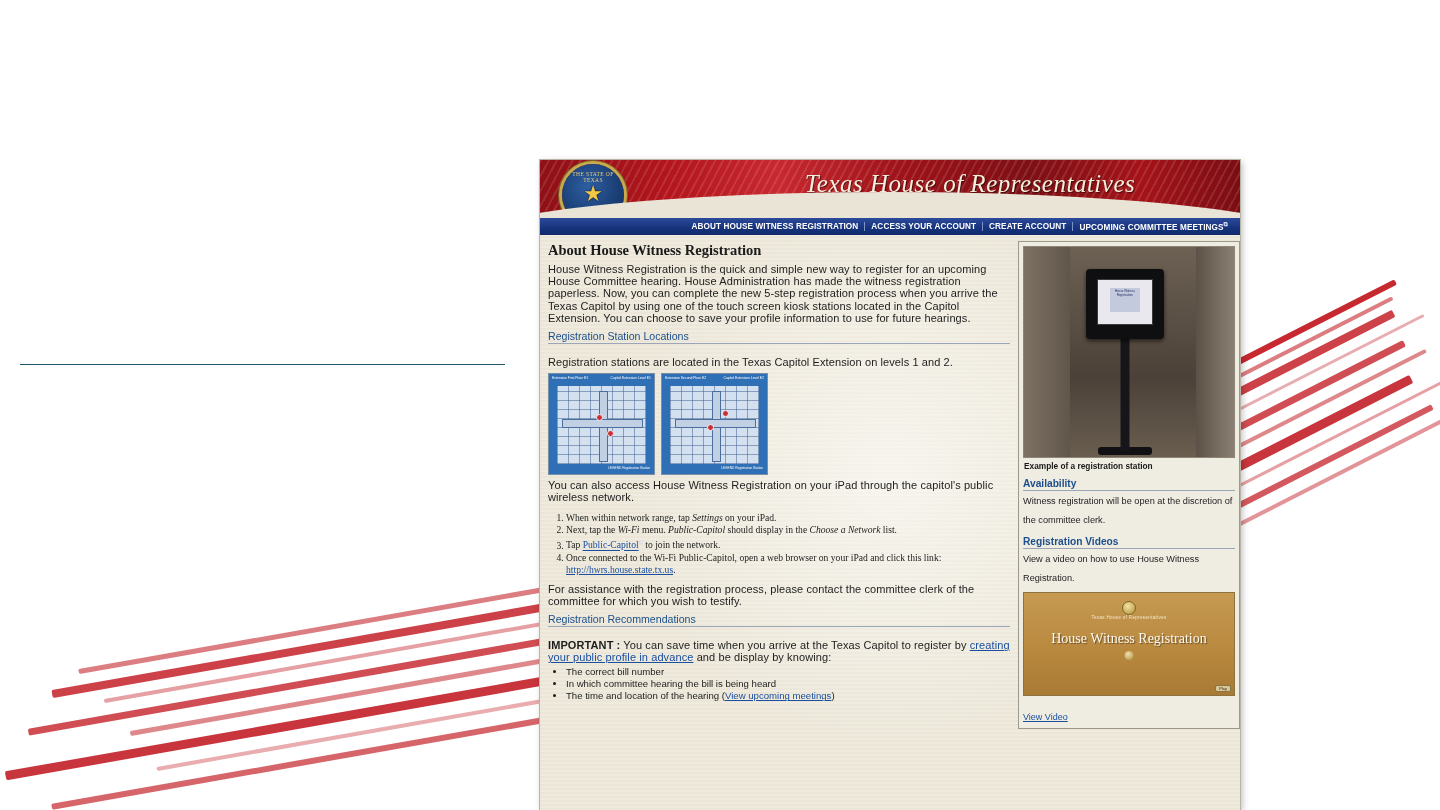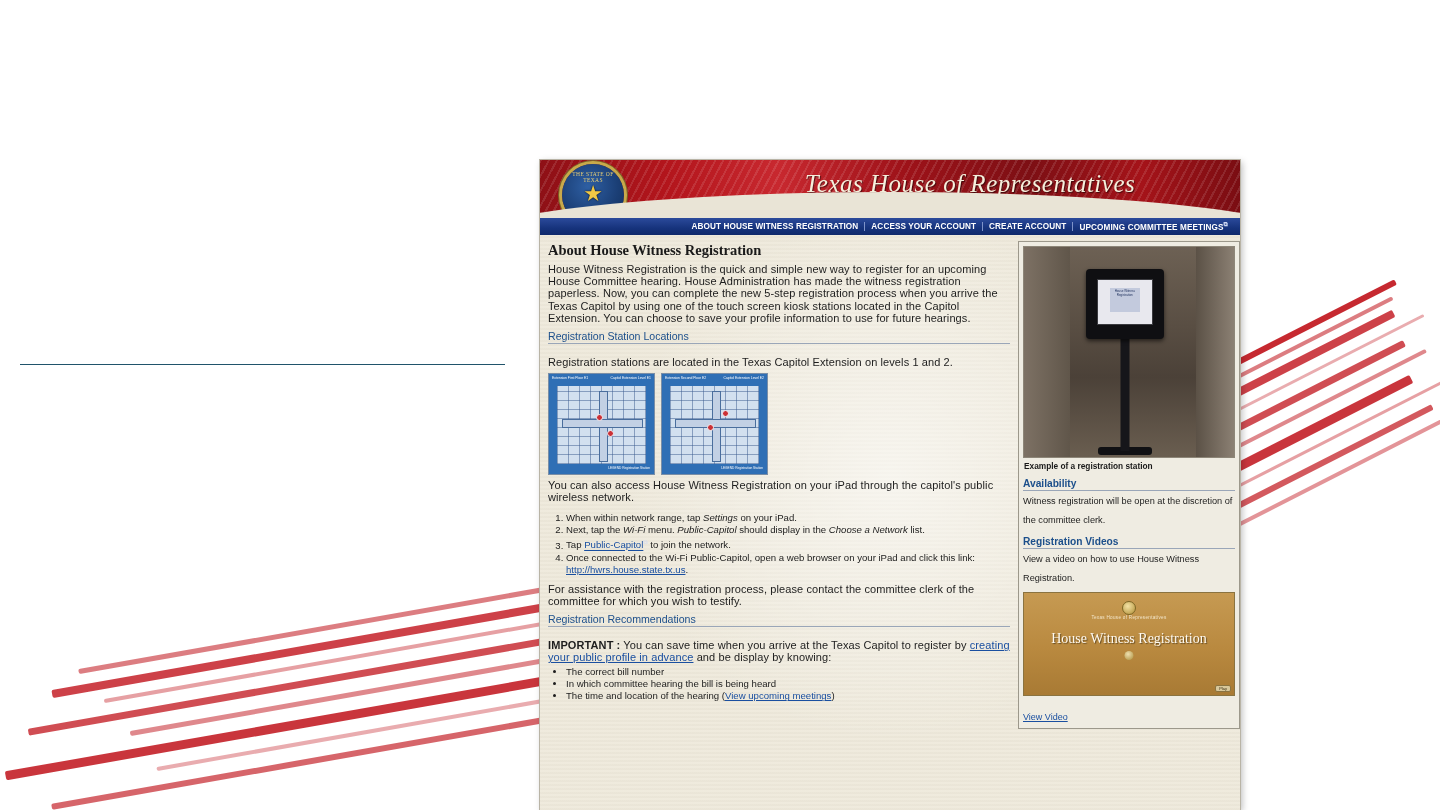--- a/index.html
+++ b/index.html
@@ -301,21 +301,21 @@
     text-align: left;
   }
 
   ol.steps {
     margin: 3px 0 6px 0;
     padding-left: 18px;
     font-size: 9.6px;
     line-height: 12.4px;
     color: #1d1d1d;
   }
-  ol.steps li { margin-bottom: 0; }
+  ol.steps li { margin-bottom: 0; font-family: Liberation Serif, serif; }
   ul.bullets {
     margin: 2px 0 2px 0;
     padding-left: 18px;
     font-size: 9.6px;
     line-height: 12.4px;
     color: #1d1d1d;
   }
   a.link {
     color: #1a4fa0;
     text-decoration: underline;

